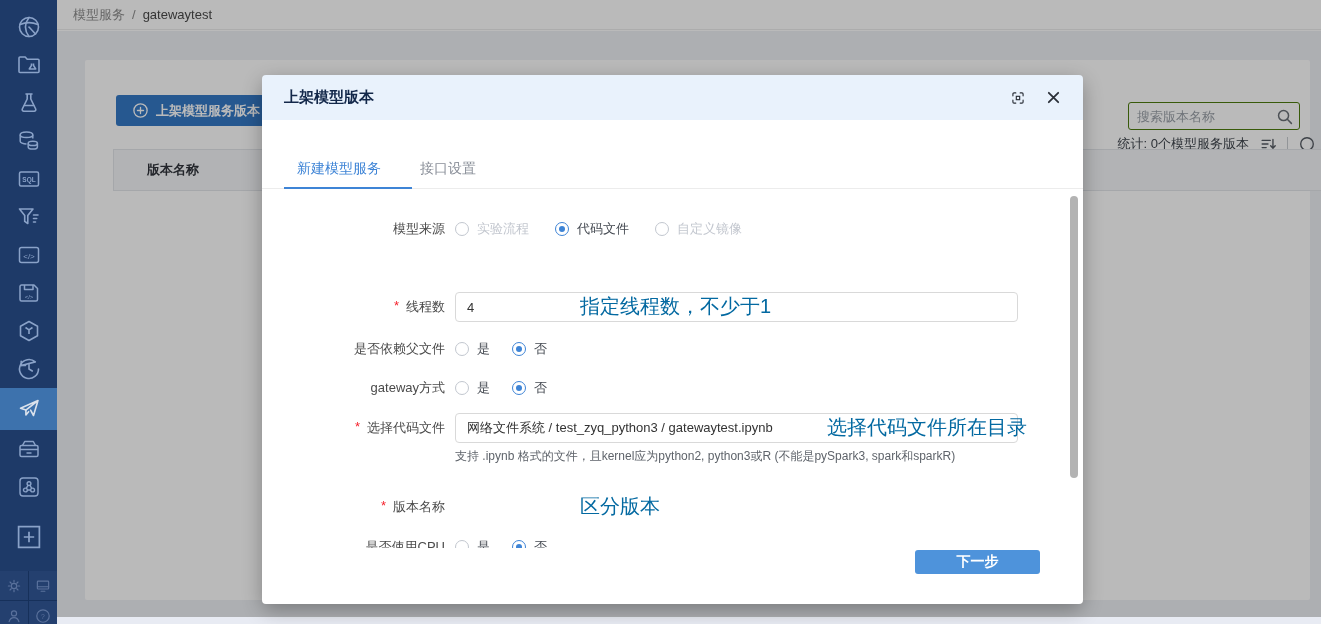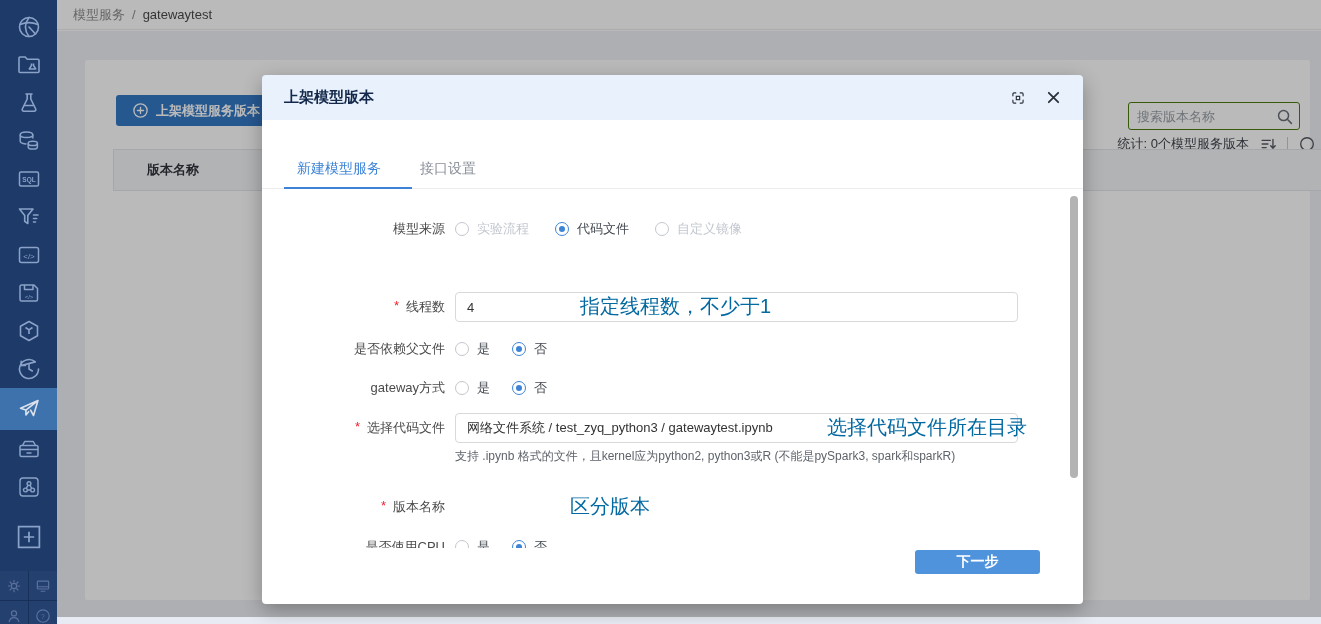--- a/index.html
+++ b/index.html
@@ -67,21 +67,21 @@
   .radio { width:14px; height:14px; border-radius:50%; border:1px solid #c2c7cf; background:#fff; flex:0 0 auto; }
   .radio.checked { border-color:#3e84d6; position:relative; }
   .radio.checked::after { content:""; position:absolute; left:3px; top:3px; width:6px; height:6px; border-radius:50%; background:#3e84d6; }
   .olabel { font-size:13px; color:#454a52; }
   .olabel.dis { color:#c3c7cf; }
   .info-ico { color:#9bb1d4; display:flex; cursor:pointer; }
   .hint { position:absolute; left:193px; top:258px; font-size:12px; color:#5f646b; }
   .annot { position:absolute; font-size:20px; color:#0369a1; white-space:nowrap; z-index:6; }
   .a1 { left:318px; top:103px; }
   .a2 { left:565px; top:224px; }
-  .a3 { left:308px; top:303px; }
+  .a3 { left:318px; top:303px; }
 </style>
 </head>
 <body>
 
 <div class="page">
 
   <div class="sidebar">
     <div class="side-item">
       <svg width="26" height="26" viewBox="0 0 26 26" fill="none" stroke="currentColor" stroke-width="1.6" stroke-linecap="round">
           <circle cx="13" cy="13" r="9.5"></circle>

